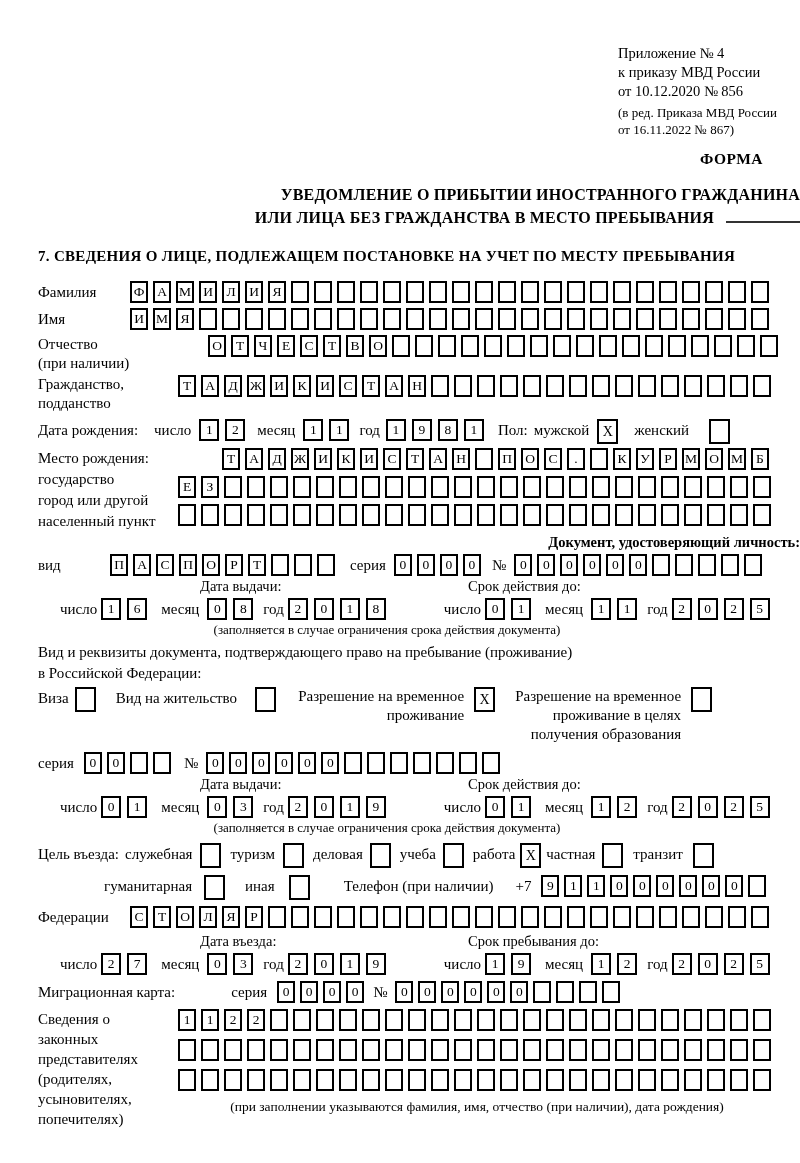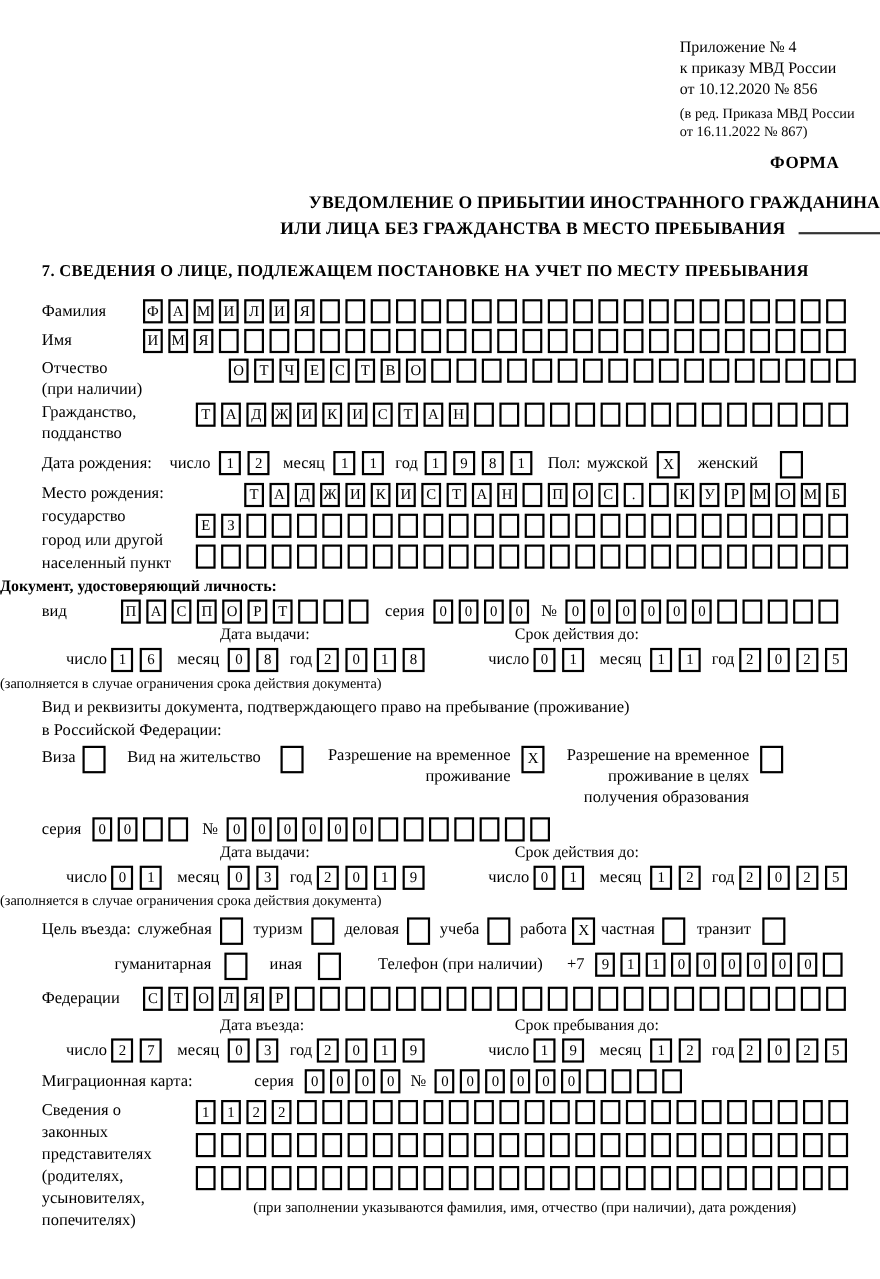--- a/index.html
+++ b/index.html
@@ -1,41 +1,41 @@
 <!DOCTYPE html>
 <html><head>
 <meta charset="utf-8">
 <style>
   html,body{margin:0;padding:0;background:#fff}
   .page{width:800px;height:1163px;background:#fff;color:#000;font-family:"Liberation Serif",serif;
-        position:relative;overflow:hidden;box-sizing:border-box;padding-top:34px}
+        position:relative;overflow:hidden;box-sizing:border-box;padding-top:44px}
   .annex{margin-left:618px;font-size:14.5px;line-height:19px}
   .annex-small{font-size:13px;line-height:17px}
   .annex-small.first{margin-top:3px}
   .form-word{margin-left:700px;margin-top:12px;font-weight:bold;font-size:15.5px;letter-spacing:.5px}
   .title{text-align:right;margin-top:15px;font-weight:bold;font-size:16px;line-height:23px;letter-spacing:.2px}
   .uline{display:inline-block;width:74px;border-bottom:2px solid #333;height:15px;margin-left:12px}
   .sec-head{margin:19px 0 0 38px;font-weight:bold;font-size:15px;letter-spacing:.3px}
   .row{display:flex;align-items:flex-start;margin-left:38px}
   .lbl{font-size:15px;line-height:22px;white-space:nowrap;flex:none}
   .cells{display:flex;flex:none}
   .cell{box-sizing:border-box;flex:none;width:18px;height:22px;border:2px solid #000;margin-right:5px;
         text-align:center;font-size:13.5px;line-height:18px}
   .dates .cell{width:20px;margin-right:6px}
   .cbx{box-sizing:border-box;flex:none;display:inline-block;width:21px;height:25px;border:2px solid #000;
         text-align:center;font-size:14px;line-height:21px}
   .w92{width:92px}.w170{width:170px}.w140{width:140px}.w72{width:72px}
   .lblcol{flex:none;width:140px;font-size:15px;line-height:21px}
   .lblcol.tight{line-height:20px}
   .twoline{font-size:15px;line-height:19px}
-  .center-bold{text-align:left;font-weight:bold;font-size:14.5px;margin-top:2px}
+  .center-bold{text-align:right;font-weight:bold;font-size:14.5px;margin-top:2px}
   .dates-header{position:relative;height:19px;font-size:14.5px;margin-top:2px}
   .dh1{position:absolute;left:200px}
   .dh2{position:absolute;left:468px}
-  .note-right{text-align:left;margin-right:26px;font-size:13px;line-height:17px;margin-top:1px}
+  .note-right{text-align:center;margin-right:26px;font-size:13px;line-height:17px;margin-top:1px}
   .para{margin-left:38px;font-size:15px;line-height:21px}
   .permit-center{text-align:right;font-size:15px;line-height:19px;flex:none}
   .note-center{font-size:13.5px;margin-top:8px;text-align:center}
   .mb6{margin-bottom:6px}.mb8{margin-bottom:8px}
 </style>
 </head>
 <body>
 
 <div class="page">
 

